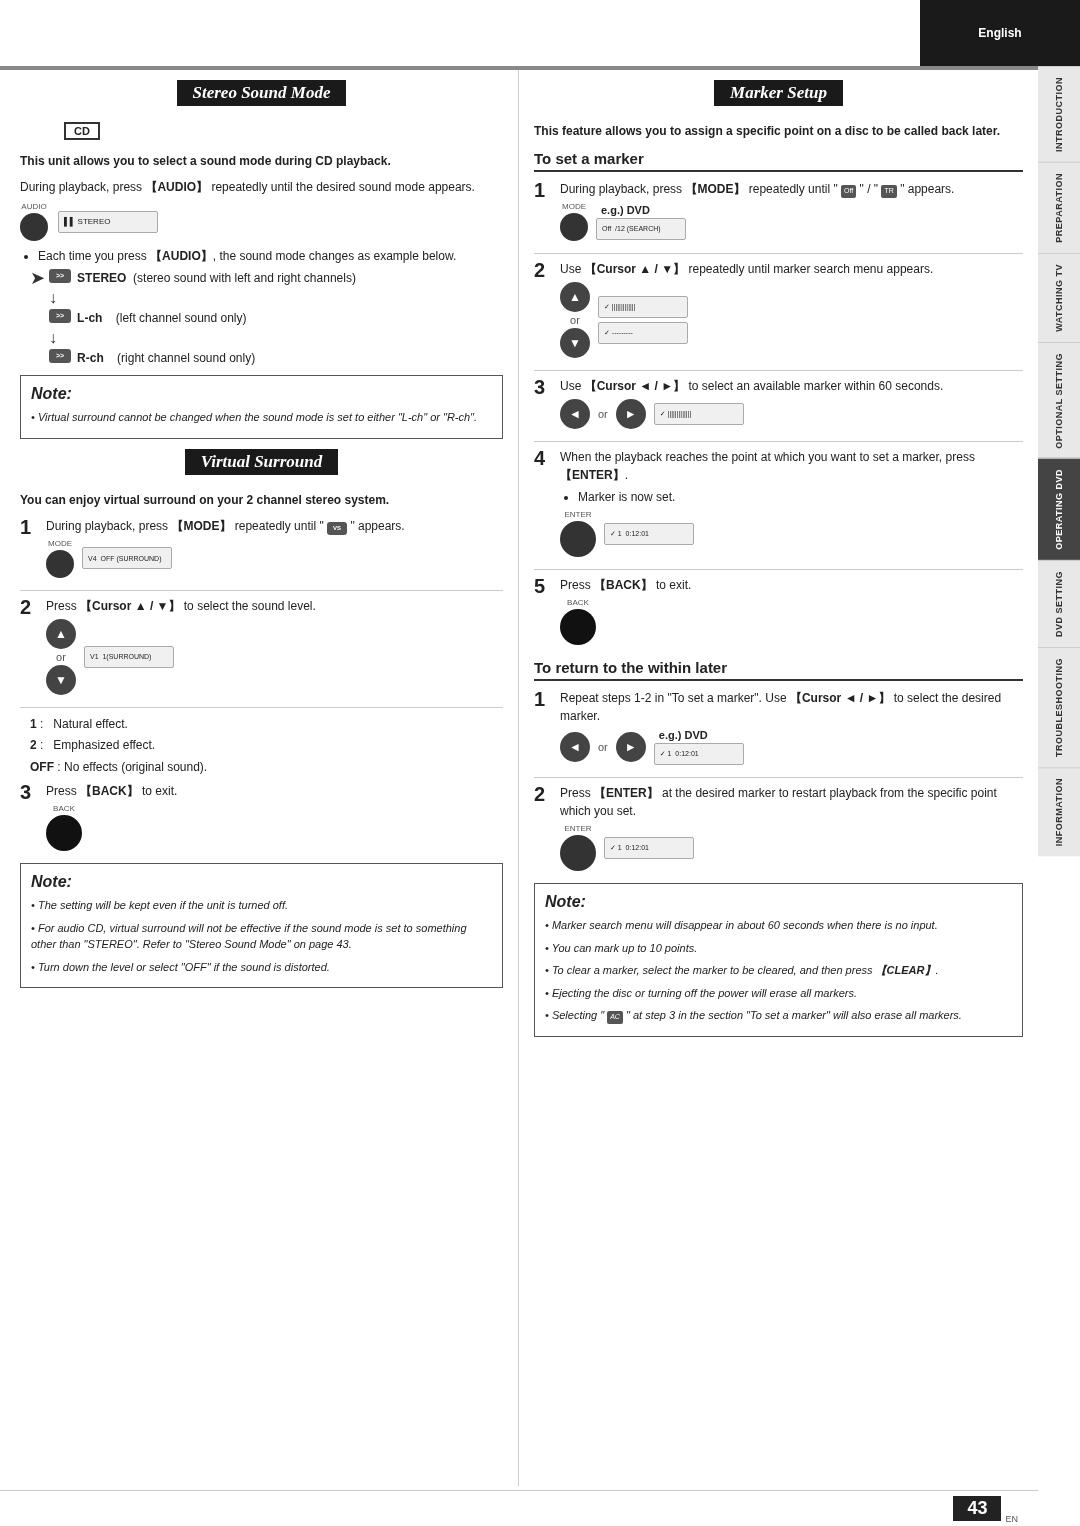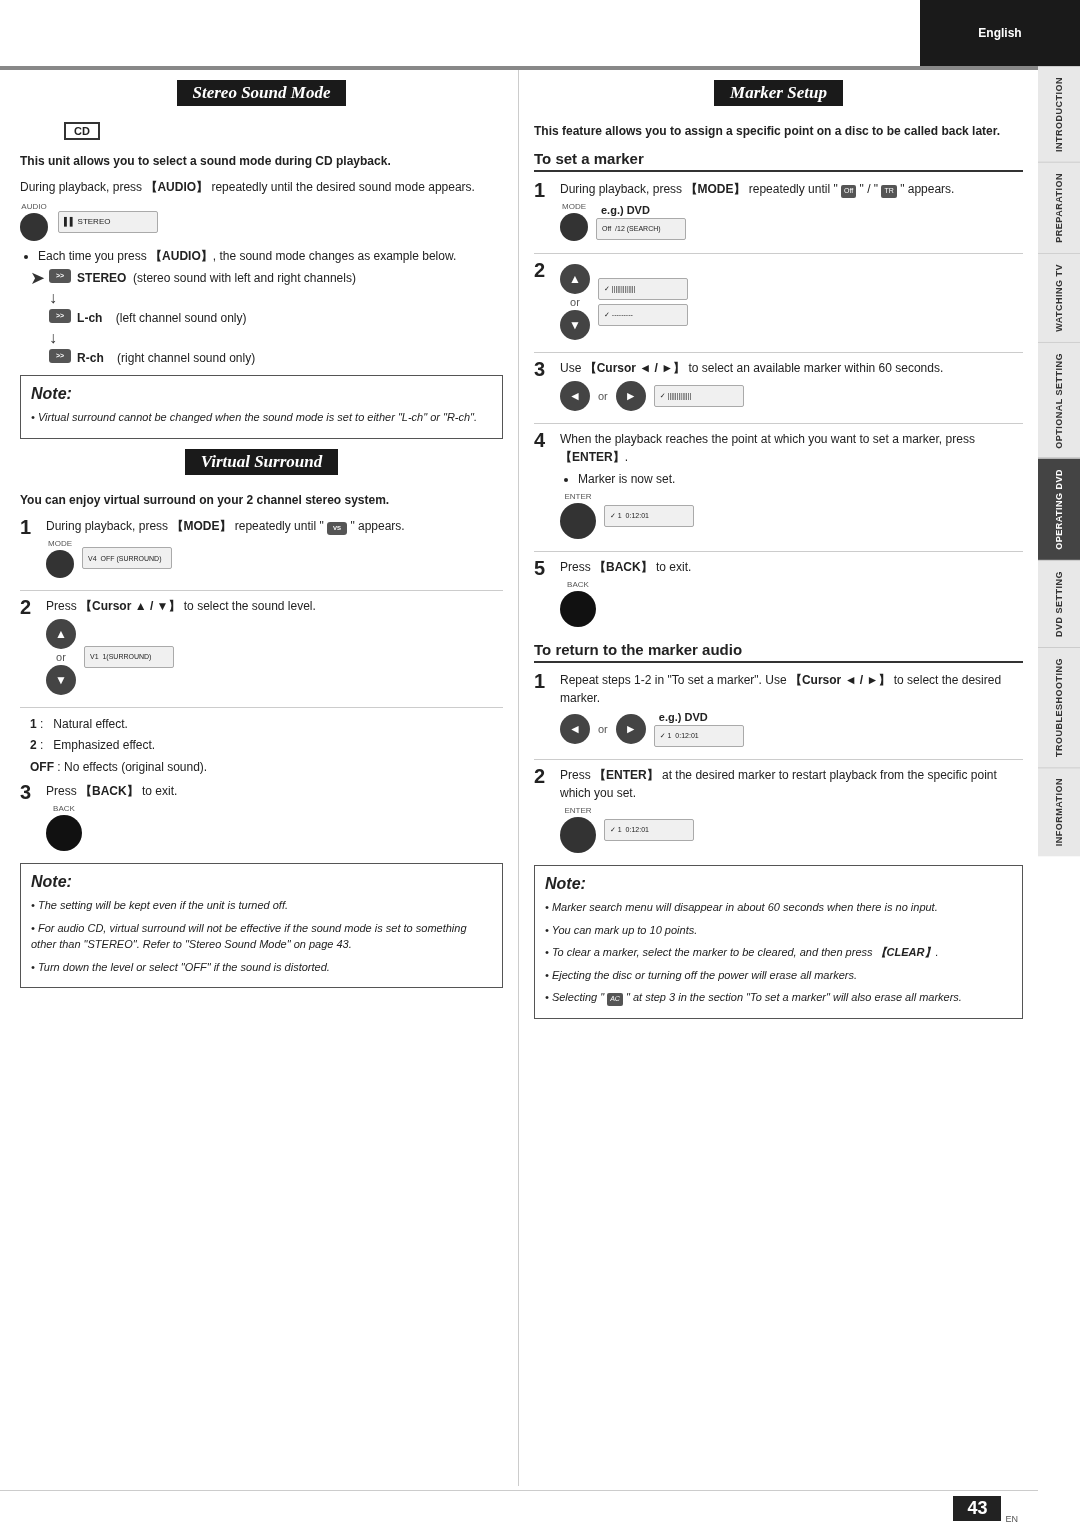--- a/index.html
+++ b/index.html
@@ -542,20 +542,21 @@
             </div>
           </div>
         </div>
       </div>
     </div>
     <hr class="step-divider">
 
     <div class="step">
       <div class="step-num">2</div>
       <div class="step-content">
+        <p>Use <strong>【Cursor ▲ / ▼】</strong> repeatedly until marker search menu appears.</p>
         <div class="step-btn-row">
           <div style="display:flex;flex-direction:column;align-items:center;gap:2px;">
             <div class="cursor-up">▲</div>
             <span class="or-label">or</span>
             <div class="cursor-up">▼</div>
           </div>
           <div style="display:flex;flex-direction:column;gap:4px;">
             <div class="screen-mock">
               <span style="font-size:7px;">✓ |||||||||||||</span>
             </div>
@@ -610,21 +611,21 @@
         <p>Press <strong>【BACK】</strong> to exit.</p>
         <div class="step-btn-row">
           <div style="display:flex;flex-direction:column;align-items:center;gap:2px;">
             <span style="font-size:8px;color:#555;">BACK</span>
             <div class="back-btn"></div>
           </div>
         </div>
       </div>
     </div>
 
-    <div class="sub-heading" style="margin-top:10px;">To return to the marker audio</div>
+    <div class="sub-heading" style="margin-top:10px;">To return to the within later</div>
 
     <div class="step">
       <div class="step-num">1</div>
       <div class="step-content">
         <p>Repeat steps 1-2 in "To set a marker". Use <strong>【Cursor ◄ / ►】</strong> to select the desired marker.</p>
         <div class="step-btn-row">
           <div class="cursor-left">◄</div>
           <span class="or-label">or</span>
           <div class="cursor-left">►</div>
           <div>

